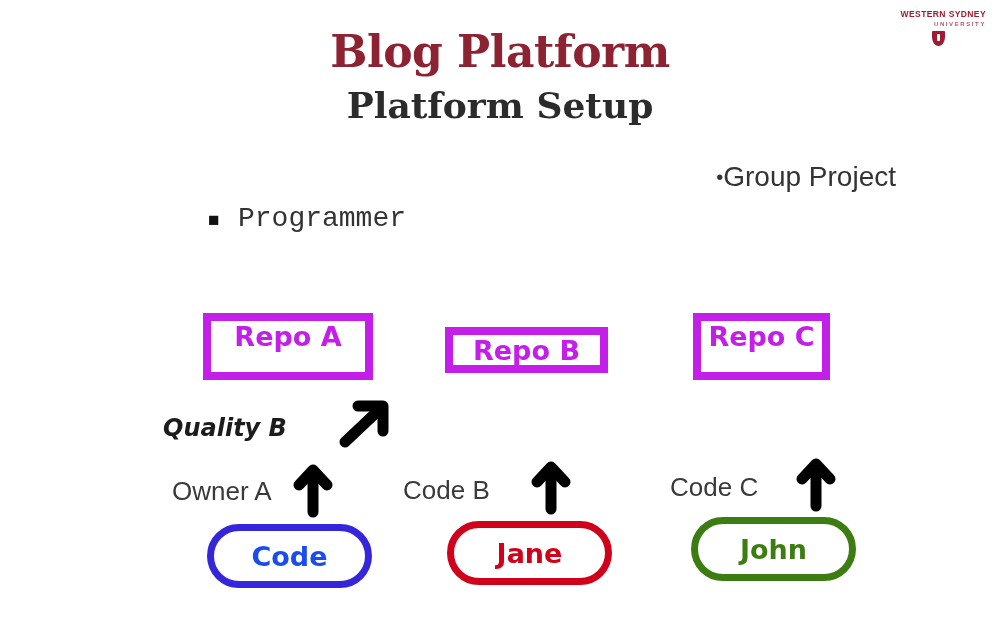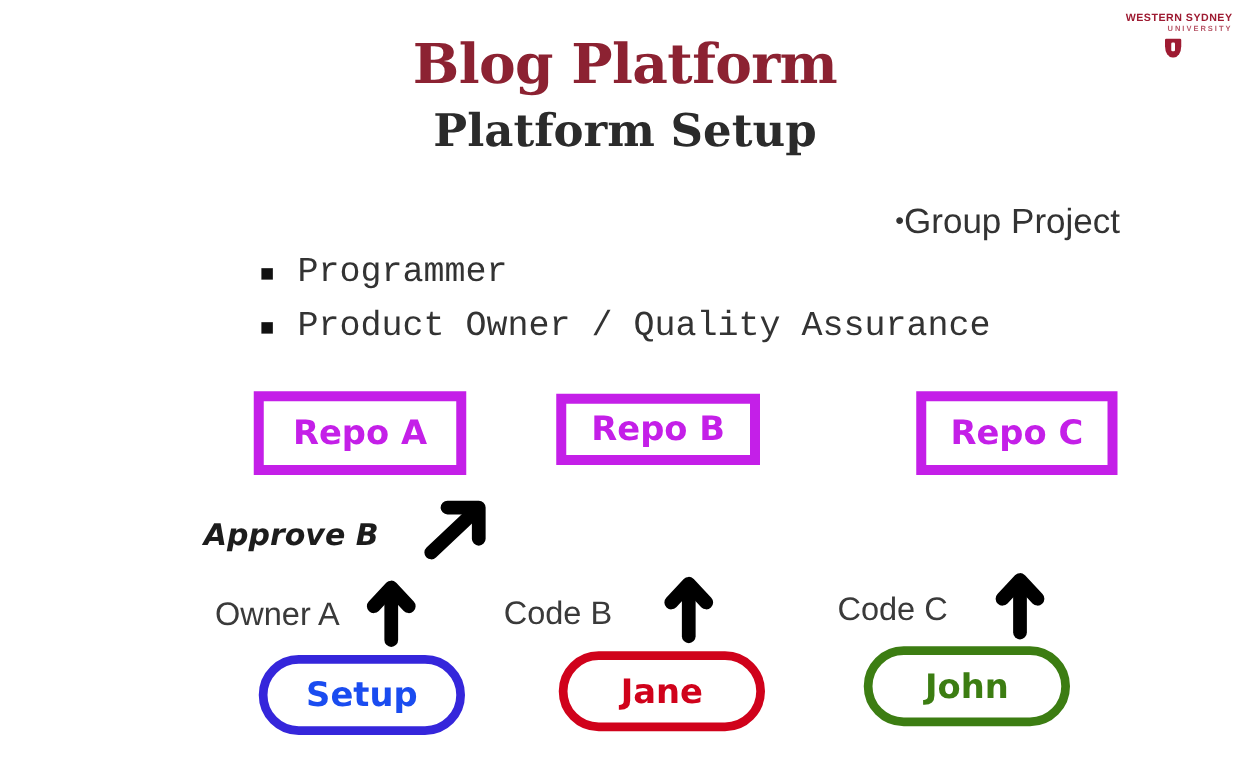--- a/index.html
+++ b/index.html
@@ -127,21 +127,21 @@
     vertical-align: baseline;
   }
 
   
   .repo-box {
     position: absolute;
     box-sizing: border-box;
     background: #ffffff;
     border-style: solid;
     display: flex;
-    align-items: center;
+    align-items: flex-start;
     justify-content: center;
     font-family: "DejaVu Sans", sans-serif;
     font-weight: bold;
     font-size: 27px;
   }
 
   
   .person-box {
     position: absolute;
     box-sizing: border-box;
@@ -191,38 +191,35 @@
 <div class="title">Blog Platform</div>
 <div class="subtitle">Platform Setup</div>
 
 <div class="bullets">
   <div class="bullet-l1">
     <span class="mark">•</span><span>Group Project</span>
   </div>
   <div class="bullet-l2">
     <span class="mark">■</span><span>Programmer</span>
   </div>
-  <div class="bullet-l2">
-    <span class="mark">■</span><span>Product Owner / Quality Assurance</span>
-  </div>
 </div>
 
 <div class="repo-box" style="left:203px; top:313px; width:170px; height:67px; border-width:8px; border-color:#c41fe8; color:#c41fe8;">
   <span>Repo A</span>
 </div>
 
-<div class="repo-box" style="left:445px; top:315px; width:163px; height:57px; border-width:8px; border-color:#c41fe8; color:#c41fe8;">
+<div class="repo-box" style="left:445px; top:327px; width:163px; height:46px; border-width:8px; border-color:#c41fe8; color:#c41fe8;">
   <span>Repo B</span>
 </div>
 
-<div class="repo-box" style="left:693px; top:313px; width:161px; height:67px; border-width:8px; border-color:#c41fe8; color:#c41fe8;margin-left:40px;">
+<div class="repo-box" style="left:693px; top:313px; width:137px; height:67px; border-width:8px; border-color:#c41fe8; color:#c41fe8;">
   <span>Repo C</span>
 </div>
 
-<div class="approve-label" style="left:163px; top:414px;">Approve B</div>
+<div class="approve-label" style="left:163px; top:414px;">Quality B</div>
 
 <svg class="arrow" style="left:336px; top:398px;" width="56" height="52" viewBox="0 0 56 52">
   <g stroke="#000000" stroke-width="11" stroke-linecap="round" fill="none">
     <line x1="9" y1="44" x2="44" y2="11"></line>
     <polyline points="22,8 47,8 47,33" stroke-linejoin="round"></polyline>
   </g>
 </svg>
 
 <div class="code-label" style="left:172px; top:476px;">Owner A</div>
 <div class="code-label" style="left:403px; top:475px;">Code B</div>
@@ -243,21 +240,21 @@
 </svg>
 
 <svg class="arrow" style="left:795px; top:456px;" width="42" height="56" viewBox="0 0 42 56">
   <g stroke="#000000" stroke-width="11" stroke-linecap="round" fill="none">
     <line x1="21" y1="50" x2="21" y2="12"></line>
     <polyline points="7,23 21,8 35,23" stroke-linejoin="round"></polyline>
   </g>
 </svg>
 
 <div class="person-box" style="left:207px; top:524px; width:165px; height:64px; border-width:7px; border-color:#3526db; color:#1a4cf0;">
-  <span>Setup</span>
+  <span>Code</span>
 </div>
 
 <div class="person-box" style="left:447px; top:521px; width:165px; height:64px; border-width:7px; border-color:#d0021b; color:#d0021b;">
   <span>Jane</span>
 </div>
 
 <div class="person-box" style="left:691px; top:517px; width:165px; height:64px; border-width:7px; border-color:#3c7d12; color:#3c7d12;">
   <span>John</span>
 </div>
 

